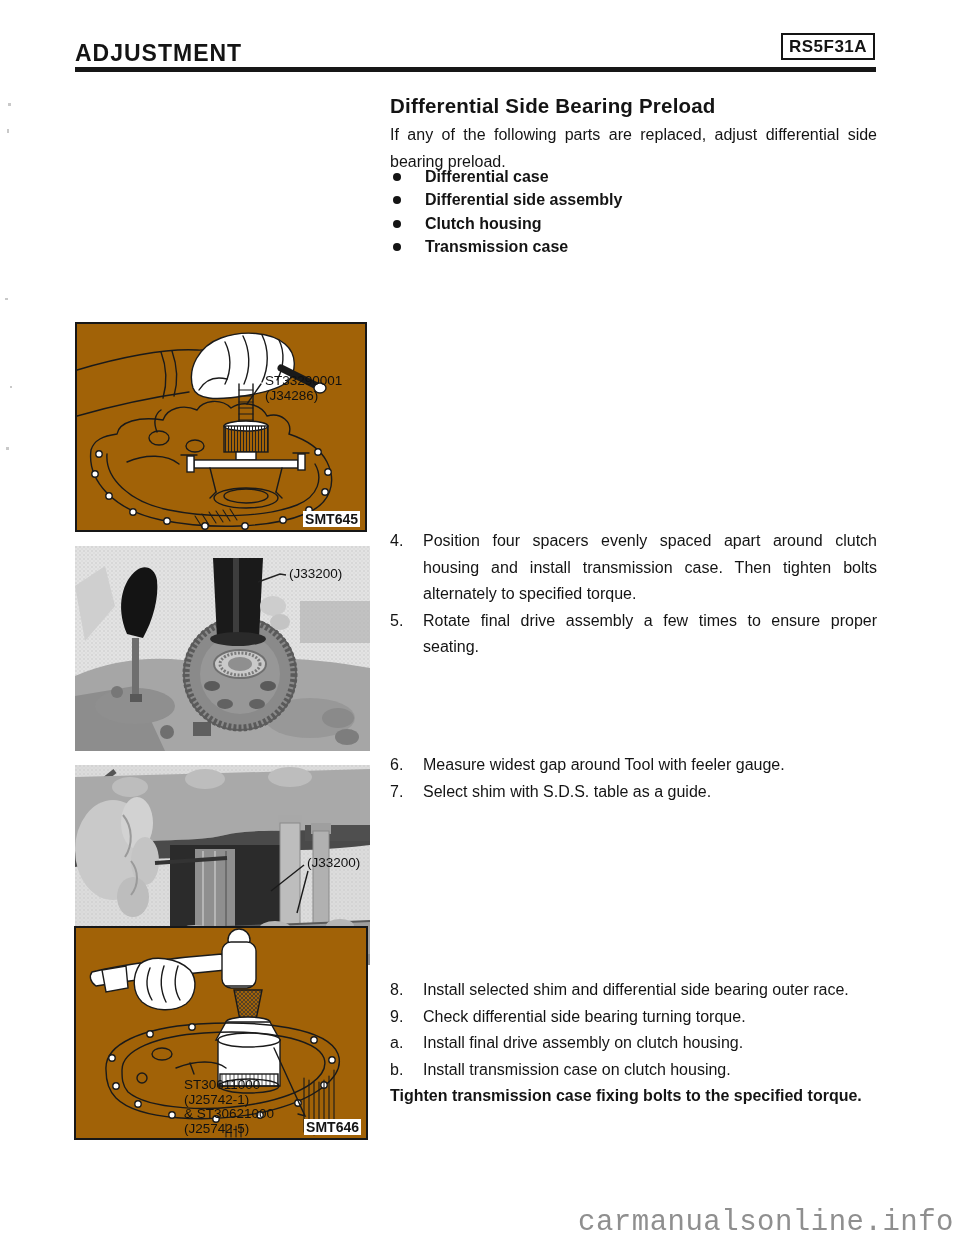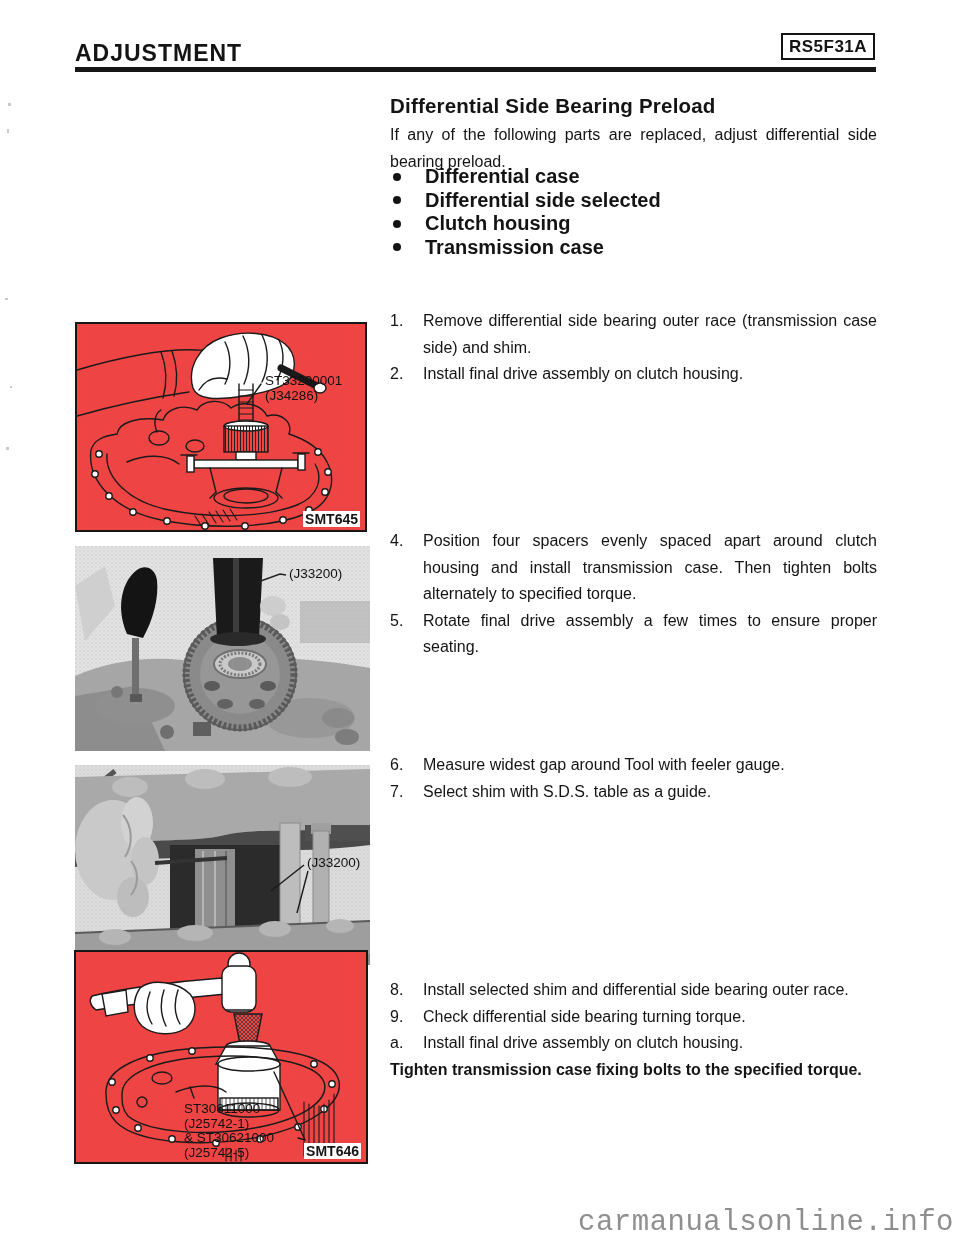--- a/index.html
+++ b/index.html
@@ -14,34 +14,34 @@
     font-size:23px; font-weight:bold; letter-spacing:1px;}
   #code-box{left:781px; top:33px; width:94px; height:27px; border:2.5px solid #141414;
     display:flex; align-items:center; justify-content:center;
     font-size:17px; font-weight:bold; letter-spacing:.5px; box-sizing:border-box;}
   #hdr-rule{left:75px; top:67px; width:801px; height:4.5px; background:#171717;}
   
   .tcol{left:390px; width:487px;}
   #sec-title{top:94px; font-size:20.5px; font-weight:bold; letter-spacing:.2px;}
   #sec-intro{top:121px; font-size:16px; line-height:27px; text-align:justify;}
   #bullets{top:165px;}
-  .bul{display:flex; align-items:center; height:23.5px; font-weight:bold; font-size:20px;}
+  .bul{display:flex; align-items:center; height:23.5px; font-weight:bold; font-size:16px;}
   .dot{width:8px; height:8px; border-radius:50%; background:#141414; margin:0 24px 0 3px; flex:0 0 auto;}
   .steps{font-size:16px; line-height:26.5px;}
   #grp1{top:308px;} #grp2{top:528px;} #grp3{top:752px;} #grp4{top:977px;}
   .step{padding-left:33px; text-indent:-33px; text-align:justify;}
   .step .num{display:inline-block; width:33px; text-indent:0;}
   .note{font-weight:bold; white-space:nowrap; text-indent:0; padding-left:0;}
   
-  .fig{box-sizing:border-box; background:#ef4444;}
+  .fig{box-sizing:border-box; background:#a16207;}
   .lineart-border{border:2px solid #171717;}
   #fig1{left:75px; top:322px; width:292px; height:210px;}
   #fig2{left:75px; top:546px; width:295px; height:205px;}
   #fig3{left:75px; top:765px; width:295px; height:200px;}
-  #fig4{left:74px; top:950px; width:294px; height:214px;}
+  #fig4{left:74px; top:926px; width:294px; height:214px;}
   .fig svg{position:absolute; left:0; top:0;}
   .figlabel{position:absolute; font-size:13.5px; color:#111; line-height:14.5px; white-space:nowrap;}
   .figcode{position:absolute; right:5px; bottom:3px; font-size:14px; font-weight:bold; background:#fff; padding:0 2px;}
   
   #page-num{left:75px; top:1203px; width:730px; text-align:center;
     font-size:23px; font-weight:bold; letter-spacing:.5px;}
   #watermark{right:6px; top:1206px; font-size:29px; color:#8f8f8f; letter-spacing:.5px;font-family:Liberation Mono, monospace;}
   .artifact{background:#c9c9c9;}
 </style>
 </head>
@@ -61,51 +61,48 @@
 
   <div class="abs tcol" id="sec-title">Differential Side Bearing Preload</div>
   <div class="abs tcol" id="sec-intro">If any of the following parts are replaced, adjust differential side bearing preload.</div>
   <div class="abs tcol" id="bullets">
     <div class="bul">
         <span class="dot"></span>
         <span>Differential case</span>
       </div>
     <div class="bul">
         <span class="dot"></span>
-        <span>Differential side selected</span>
+        <span>Differential side assembly</span>
       </div>
     <div class="bul">
         <span class="dot"></span>
         <span>Clutch housing</span>
       </div>
     <div class="bul">
         <span class="dot"></span>
         <span>Transmission case</span>
       </div>
   </div>
 
-  <div class="abs tcol steps" id="grp1">
-    <div class="step"><span class="num">1.</span><span>Remove differential side bearing outer race (transmission case side) and shim.</span></div>
-    <div class="step"><span class="num">2.</span><span>Install final drive assembly on clutch housing.</span></div>
-  </div>
 
   <div class="abs tcol steps" id="grp2">
     <div class="step"><span class="num">4.</span><span>Position four spacers evenly spaced apart around clutch housing and install transmission case. Then tighten bolts alternately to specified torque.</span></div>
     <div class="step"><span class="num">5.</span><span>Rotate final drive assembly a few times to ensure proper seating.</span></div>
   </div>
 
   <div class="abs tcol steps" id="grp3">
     <div class="step"><span class="num">6.</span><span>Measure widest gap around Tool with feeler gauge.</span></div>
     <div class="step"><span class="num">7.</span><span>Select shim with S.D.S. table as a guide.</span></div>
   </div>
 
   <div class="abs tcol steps" id="grp4">
     <div class="step"><span class="num">8.</span><span>Install selected shim and differential side bearing outer race.</span></div>
     <div class="step"><span class="num">9.</span><span>Check differential side bearing turning torque.</span></div>
     <div class="step"><span class="num">a.</span><span>Install final drive assembly on clutch housing.</span></div>
+    <div class="step"><span class="num">b.</span><span>Install transmission case on clutch housing.</span></div>
     <div class="step note">Tighten transmission case fixing bolts to the specified torque.</div>
   </div>
 
   <div class="abs fig lineart-border" id="fig1">
     <svg width="288" height="206" viewBox="0 0 288 206">
       <defs>
         <pattern id="kn1" width="3" height="6" patternUnits="userSpaceOnUse">
             <path d="M1.5,0 V6" stroke="#222" stroke-width="1"></path>
           </pattern>
       </defs>

